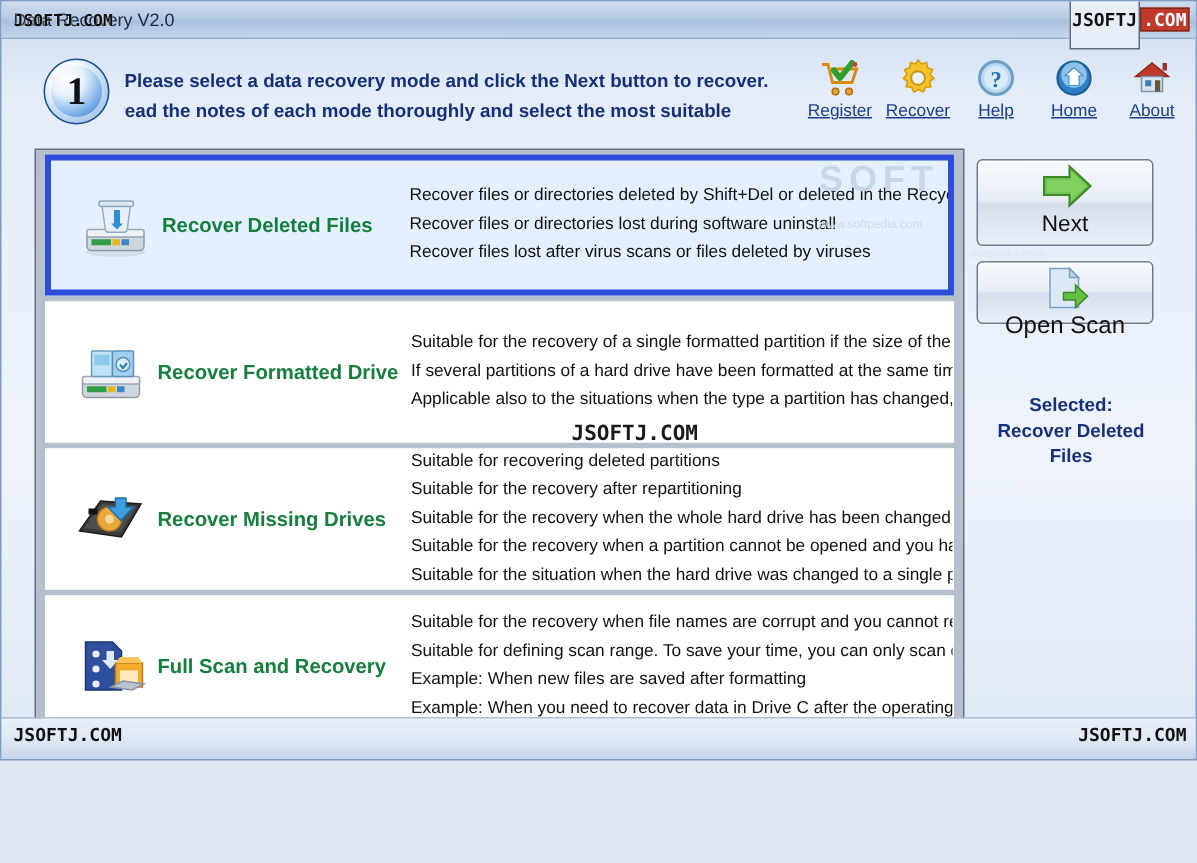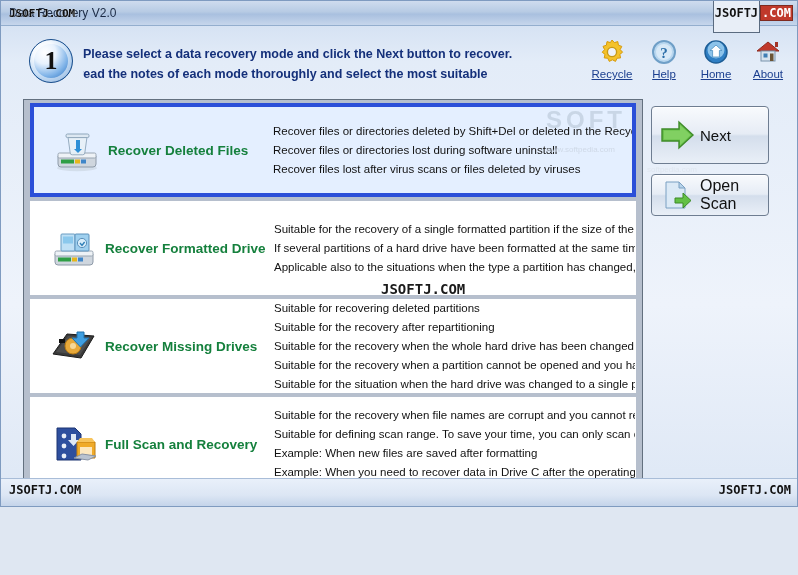--- a/index.html
+++ b/index.html
@@ -136,20 +136,21 @@
   
   #sidebar {
     position: absolute; left: 650px; top: 105px; width: 126px;
   }
   .big-btn {
     position: relative; width: 118px; height: 58px;
     background: linear-gradient(to bottom, #f8fafd 0%, #e6ecf5 48%, #d4deec 52%, #e9eff7 100%);
     border: 1px solid #6e7d91; border-radius: 4px;
     display: flex; align-items: center; cursor: pointer;
     box-shadow: inset 0 1px 0 #ffffff;
+    flex-direction: column;
   }
   .big-btn.small { height: 42px; margin-top: 10px; }
   .big-btn .b-icon { width: 42px; height: 34px; margin-left: 6px; position: relative; flex: none; }
   .big-btn .b-label { font-size: 15px; color: #111; }
   .big-btn.small .b-label { font-size: 16px; }
 
   #selected-box {
     margin-top: 46px; width: 126px; text-align: center;
     font-size: 12.5px; font-weight: bold; color: #17307e; line-height: 17px;
   }
@@ -210,31 +211,43 @@
     <div class="num">1</div>
   </div>
 
   <div id="header-text">
     <div class="line1">Please select a data recovery mode and click the Next button to recover.</div>
     <div class="line2">se read the notes of each mode thoroughly and select the most suitable</div>
   </div>
 
   <div id="toolbar">
 
+    <div class="tb-item">
+      <div class="tb-icon">
+        <svg width="30" height="30" viewBox="0 0 30 30">
+          <path d="M3 6 h4 l3 12 h13 l3 -9 H9" fill="none" stroke="#d98b12" stroke-width="2"></path>
+          <circle cx="12" cy="24" r="2.2" fill="#e8a431" stroke="#b06f0d"></circle>
+          <circle cx="21" cy="24" r="2.2" fill="#e8a431" stroke="#b06f0d"></circle>
+          <path d="M11 10 l4 5 l8 -10" fill="none" stroke="#2f9e2f" stroke-width="4" stroke-linecap="round" stroke-linejoin="round"></path>
+          <circle cx="25" cy="6" r="1.6" fill="#d23b2a"></circle>
+        </svg>
+      </div>
+      <div class="tb-label">Register</div>
+    </div>
 
     <div class="tb-item">
       <div class="tb-icon">
         <svg width="30" height="30" viewBox="0 0 30 30">
           <g fill="#f4c22a" stroke="#d79a0b" stroke-width="1">
             <path d="M15 3 l2.4 2.6 3.4 -1 .6 3.6 3.4 1.2 -1.6 3.2 2.4 2.6 -2.8 2.2 .8 3.5 -3.5 .3 -1.6 3.2 -3.1 -1.6 -3.1 1.6 -1.6 -3.2 -3.5 -.3 .8 -3.5 -2.8 -2.2 2.4 -2.6 -1.6 -3.2 3.4 -1.2 .6 -3.6 3.4 1 z"></path>
           </g>
           <circle cx="15" cy="15" r="4.6" fill="#eef2f8" stroke="#c79a18" stroke-width="1.4"></circle>
         </svg>
       </div>
-      <div class="tb-label">Recycle</div>
+      <div class="tb-label">Recover</div>
     </div>
 
     <div class="tb-item">
       <div class="tb-icon">
         <svg width="30" height="30" viewBox="0 0 30 30">
           <circle cx="15" cy="15" r="11" fill="#b9d7ef" stroke="#6f9fc7" stroke-width="2"></circle>
           <circle cx="15" cy="15" r="8" fill="#d8e9f7"></circle>
           <text x="15" y="21" font-family="Liberation Serif, serif" font-size="15" font-weight="bold" fill="#2c6ea8" text-anchor="middle">?</text>
         </svg>
       </div>
@@ -381,20 +394,25 @@
       <div class="b-icon">
         <svg width="42" height="34" viewBox="0 0 42 34">
           <path d="M8 4 h13 l6 6 v20 h-19 z" fill="#dbe9f6" stroke="#7ba0c2"></path>
           <path d="M21 4 v6 h6 z" fill="#b7d3ea" stroke="#7ba0c2"></path>
           <path d="M17 20 h8 v-5 l8 7.5 l-8 7.5 v-5 h-8 z" fill="#63c045" stroke="#3c8a26"></path>
         </svg>
       </div>
       <div class="b-label">Open Scan</div>
     </div>
 
+    <div id="selected-box">
+      <div>Selected:</div>
+      <div>Recover Deleted</div>
+      <div>Files</div>
+    </div>
 
   </div>
 
   <div class="ovl" id="wm-soft">SOFT</div>
   <div class="ovl" id="wm-soft-sub">www.softpedia.com</div>
   <div class="ovl" id="wm-next-sub">softpedia.com</div>
   <div class="ovl wm" id="wm-mid">JSOFTJ.COM</div>
 
   <div id="footer">
     <div class="wm wm-l">JSOFTJ.COM</div>

